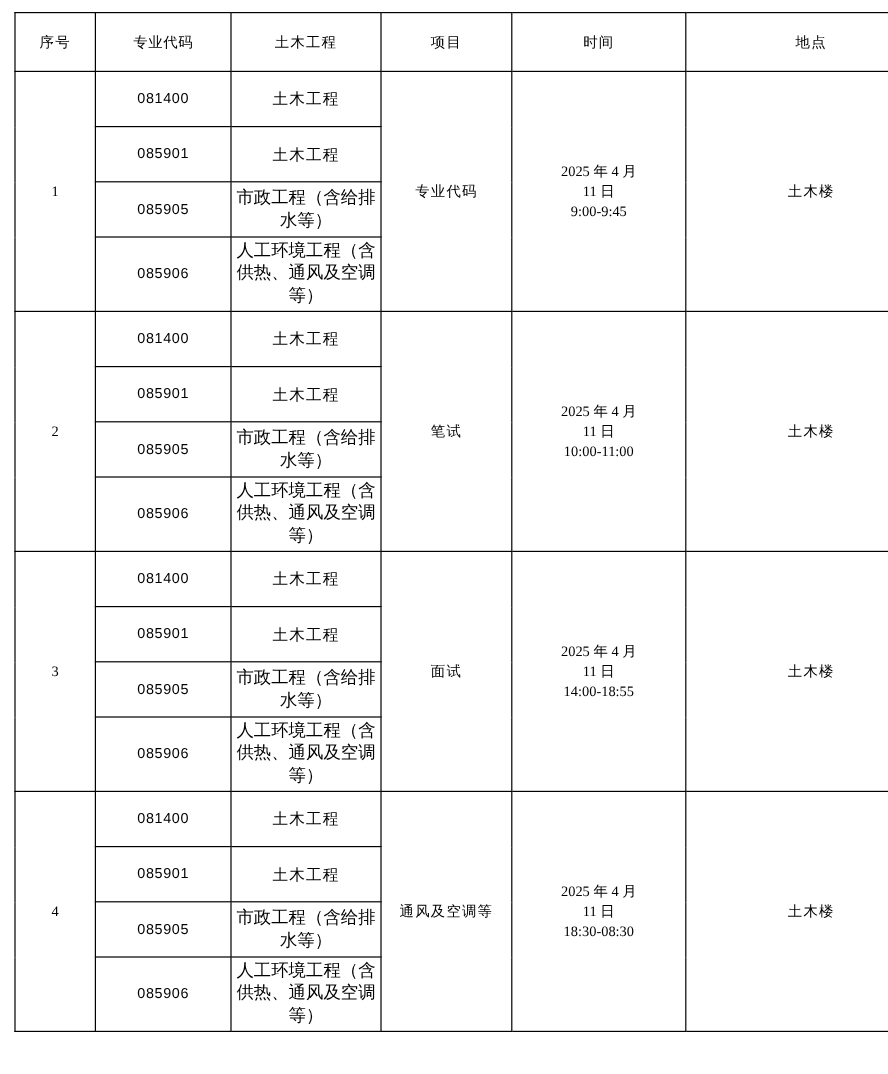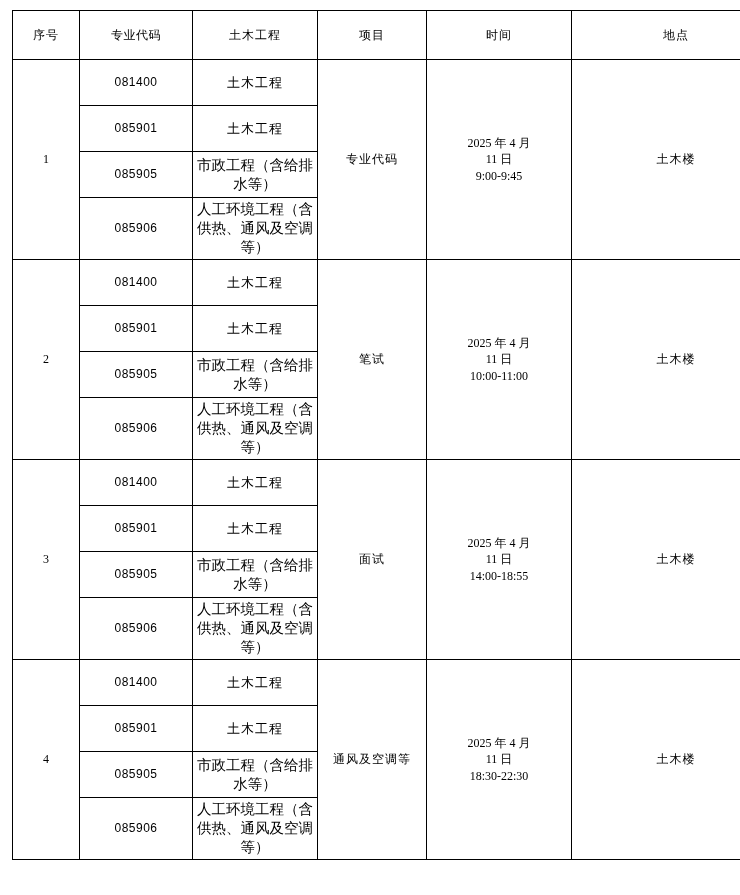--- a/index.html
+++ b/index.html
@@ -167,21 +167,21 @@
           <td class="col-name name-cell wrap">人工环境工程（含供热、通风及空调等）</td>
         </tr>
         <tr class="row-h1">
           <td class="col-seq seq-cell" rowspan="4">4</td>
           <td class="col-code">081400</td>
           <td class="col-name name-cell short">土木工程</td>
           <td class="col-item item-cell" rowspan="4">通风及空调等</td>
           <td class="col-time time-cell" rowspan="4">
             <span class="time-line">2025 年 4 月</span>
             <span class="time-line">11 日</span>
-            <span class="time-line">18:30-22:30</span>
+            <span class="time-line">18:30-08:30</span>
           </td>
           <td class="col-place place-cell" rowspan="4">土木楼</td>
         </tr>
         <tr class="row-h2">
           <td class="col-code">085901</td>
           <td class="col-name name-cell short">土木工程</td>
         </tr>
         <tr class="row-h3">
           <td class="col-code">085905</td>
           <td class="col-name name-cell wrap">市政工程（含给排水等）</td>

